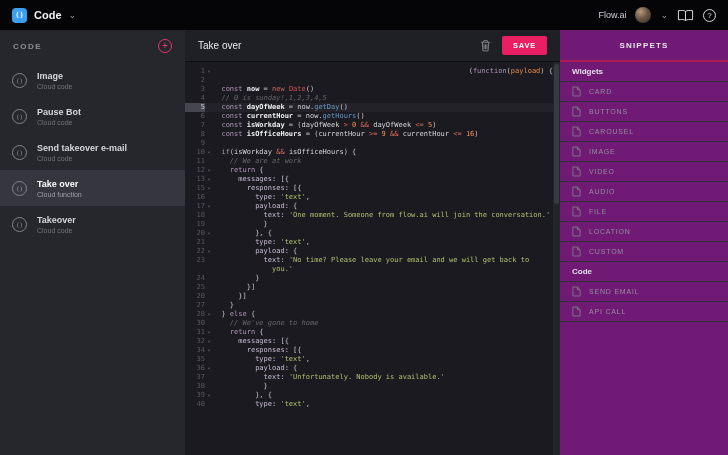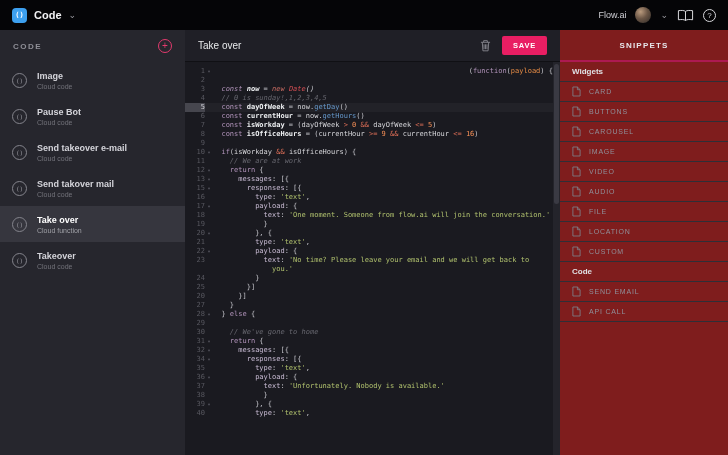--- a/index.html
+++ b/index.html
@@ -22,21 +22,21 @@
   .avatar { width:16px; height:16px; border-radius:50%;
             background:radial-gradient(circle at 35% 30%, #b99a7d, #6b5646 45%, #2e2a26); }
   .icon-btn { display:flex; align-items:center; }
   .help-icon { width:13px; height:13px; border:1px solid #d8d8dc; border-radius:50%;
                color:#d8d8dc; font-size:8px; display:flex; align-items:center;
                justify-content:center; }
 
   
   #sidebar  { position:absolute; left:0;   top:30px; width:185px; height:425px; background:#26262d; }
   #editor   { position:absolute; left:185px; top:30px; width:375px; height:425px; background:#1a1a20; }
-  #snippets { position:absolute; left:560px; top:30px; width:168px; height:425px; background:#7f1d1d; }
+  #snippets { position:absolute; left:560px; top:30px; width:168px; height:425px; background:#701a75; }
 
   .panel-head { height:32px; display:flex; align-items:center;
                 justify-content:space-between; padding:0 13px; }
   .side-head-label { color:#8f8f97; font-size:8px; letter-spacing:1.5px; font-weight:bold; }
   .plus-btn { width:14px; height:14px; border:1px solid #e23a6d; border-radius:50%;
               color:#e23a6d; font-size:10px; line-height:1; display:flex;
               align-items:center; justify-content:center; cursor:pointer; }
 
   
   .sb-item { height:36px; display:flex; align-items:center; gap:10px; padding:0 12px; cursor:pointer; }
@@ -142,27 +142,20 @@
             <div class="sb-sub">Cloud code</div>
           </div>
         </div>
         <div class="sb-item">
           <span class="sb-icon">()</span>
           <div class="sb-text">
             <div class="sb-title">Send takeover e-mail</div>
             <div class="sb-sub">Cloud code</div>
           </div>
         </div>
-        <div class="sb-item">
-          <span class="sb-icon">()</span>
-          <div class="sb-text">
-            <div class="sb-title">Send takover mail</div>
-            <div class="sb-sub">Cloud code</div>
-          </div>
-        </div>
         <div class="sb-item selected">
           <span class="sb-icon">()</span>
           <div class="sb-text">
             <div class="sb-title">Take over</div>
             <div class="sb-sub">Cloud function</div>
           </div>
         </div>
         <div class="sb-item">
           <span class="sb-icon">()</span>
           <div class="sb-text">
@@ -193,21 +186,21 @@
           <span class="cx" style="padding-left: 8.4288px; text-indent: -8.4288px; text-align: right;"><span class="tk-p">(</span><span class="tk-kw">function</span><span class="tk-p">(</span><span class="tk-arg">payload</span><span class="tk-p">) {</span></span>
         </div>
         <div class="crow">
           <span class="ln">2</span>
           <span class="fold"></span>
           <span class="cx" style="padding-left: 8.4288px; text-indent: -8.4288px;">&nbsp;</span>
         </div>
         <div class="crow">
           <span class="ln">3</span>
           <span class="fold"></span>
-          <span class="cx" style="padding-left: 16.8576px; text-indent: -8.4288px; font-style: italic;"><span class="tk-kw">const </span><span class="tk-var">now</span><span class="tk-p"> = </span><span class="tk-new">new </span><span class="tk-cls">Date</span><span class="tk-p">()</span></span>
+          <span class="cx" style="padding-left: 16.8576px; text-indent: -8.4288px;"><span class="tk-kw">const </span><span class="tk-var">now</span><span class="tk-p"> = </span><span class="tk-new">new </span><span class="tk-cls">Date</span><span class="tk-p">()</span></span>
         </div>
         <div class="crow">
           <span class="ln">4</span>
           <span class="fold"></span>
           <span class="cx" style="padding-left: 16.8576px; text-indent: -8.4288px;"><span class="tk-com">// 0 is sunday!,1,2,3,4,5</span></span>
         </div>
         <div class="crow act">
           <span class="ln">5</span>
           <span class="fold"></span>
           <span class="cx" style="padding-left: 16.8576px; text-indent: -8.4288px;"><span class="tk-kw">const </span><span class="tk-var">dayOfWeek</span><span class="tk-p"> = </span><span class="tk-id">now</span><span class="tk-p">.</span><span class="tk-fn">getDay</span><span class="tk-p">()</span></span>
@@ -314,25 +307,20 @@
         </div>
         <div class="crow">
           <span class="ln">27</span>
           <span class="fold"></span>
           <span class="cx" style="padding-left: 25.2864px; text-indent: -8.4288px;"><span class="tk-p">}</span></span>
         </div>
         <div class="crow">
           <span class="ln">28</span>
           <span class="fold">▾</span>
           <span class="cx" style="padding-left: 16.8576px; text-indent: -8.4288px;"><span class="tk-p">} </span><span class="tk-kw">else</span><span class="tk-p"> {</span></span>
-        </div>
-        <div class="crow">
-          <span class="ln">29</span>
-          <span class="fold"></span>
-          <span class="cx" style="padding-left: 8.4288px; text-indent: -8.4288px;">&nbsp;</span>
         </div>
         <div class="crow">
           <span class="ln">30</span>
           <span class="fold"></span>
           <span class="cx" style="padding-left: 25.2864px; text-indent: -8.4288px;"><span class="tk-com">// We've gone to home</span></span>
         </div>
         <div class="crow">
           <span class="ln">31</span>
           <span class="fold">▾</span>
           <span class="cx" style="padding-left: 25.2864px; text-indent: -8.4288px;"><span class="tk-kw">return</span><span class="tk-p"> {</span></span>

